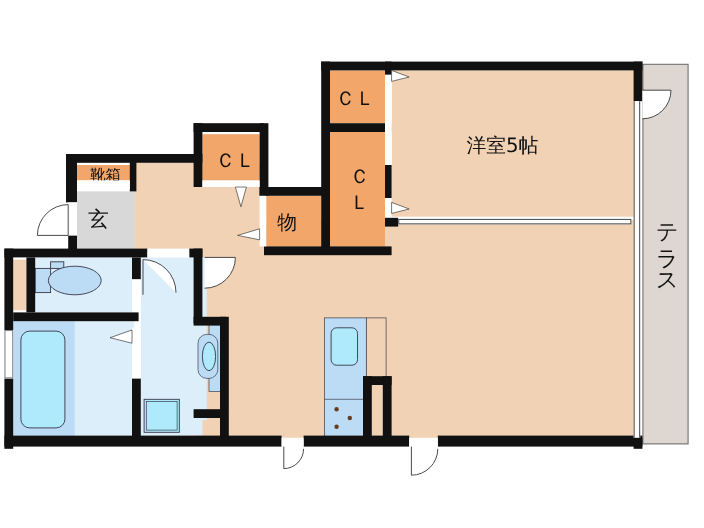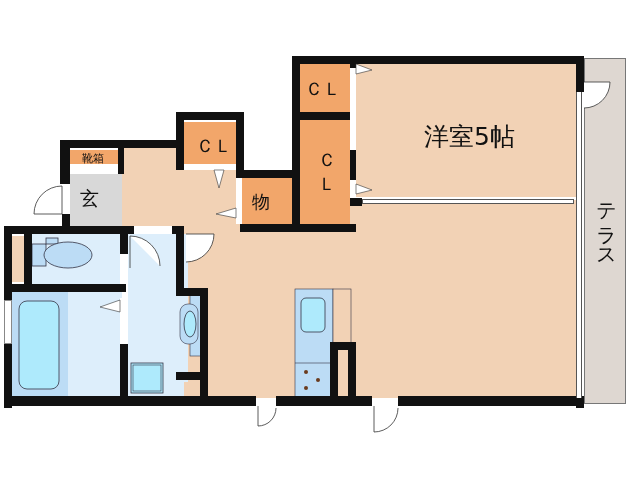--- a/index.html
+++ b/index.html
@@ -18,41 +18,41 @@
 </style>
 </head>
 <body>
 
 <div class="abs" style="left:0;top:0;width:640px;height:480px;">
 
   <div class="abs terrace" style="left:584px;top:58px;width:42px;height:346px;"></div>
   <div class="lbl" style="left:598px;top:190px;width:20px;font-size:20px;line-height:22px;writing-mode:vertical-rl;">テラス</div>
 
   <div class="abs room-warm" style="left:356px;top:64px;width:222px;height:133px;"></div>
-  <div class="lbl" style="left:424px;top:120px;font-size:25px;">洋室5帖</div>
+  <div class="lbl" style="left:424px;top:120px;font-size:18px;">洋室5帖</div>
 
   <div class="abs room-warm" style="left:178px;top:200px;width:400px;height:200px;"></div>
   <div class="abs room-warm" style="left:122px;top:148px;width:120px;height:82px;"></div>
 
   <div class="abs closet" style="left:300px;top:64px;width:50px;height:48px;"></div>
   <div class="lbl" style="left:305px;top:77px;font-size:18px;">ＣＬ</div>
 
   <div class="abs closet" style="left:300px;top:120px;width:50px;height:104px;"></div>
   <div class="lbl" style="left:318px;top:148px;font-size:18px;">Ｃ</div>
   <div class="lbl" style="left:318px;top:172px;font-size:18px;">Ｌ</div>
 
   <div class="abs closet" style="left:184px;top:122px;width:52px;height:42px;"></div>
   <div class="lbl" style="left:196px;top:134px;font-size:18px;">ＣＬ</div>
 
   <div class="abs closet" style="left:242px;top:178px;width:50px;height:46px;"></div>
   <div class="lbl" style="left:252px;top:190px;font-size:18px;">物</div>
 
   <div class="abs genkan" style="left:70px;top:174px;width:52px;height:54px;"></div>
   <div class="abs closet" style="left:70px;top:150px;width:50px;height:14px;"></div>
-  <div class="lbl" style="left:82px;top:151px;font-size:11px;">靴箱</div>
+  <div class="lbl" style="left:82px;top:151px;font-size:14px;">靴箱</div>
   <div class="lbl" style="left:80px;top:186px;font-size:19px;">玄</div>
 
   <div class="abs room-warm" style="left:12px;top:236px;width:12px;height:46px;"></div>
   <div class="abs wet" style="left:32px;top:234px;width:88px;height:50px;"></div>
   <div class="abs wet" style="left:12px;top:292px;width:110px;height:104px;"></div>
   <div class="abs wet2" style="left:12px;top:292px;width:56px;height:104px;"></div>
   <div class="abs wet" style="left:128px;top:234px;width:60px;height:162px;"></div>
   <div class="abs room-warm" style="left:184px;top:382px;width:22px;height:16px;"></div>
 
   <svg style="left:30px;top:236px;" width="70" height="40">

